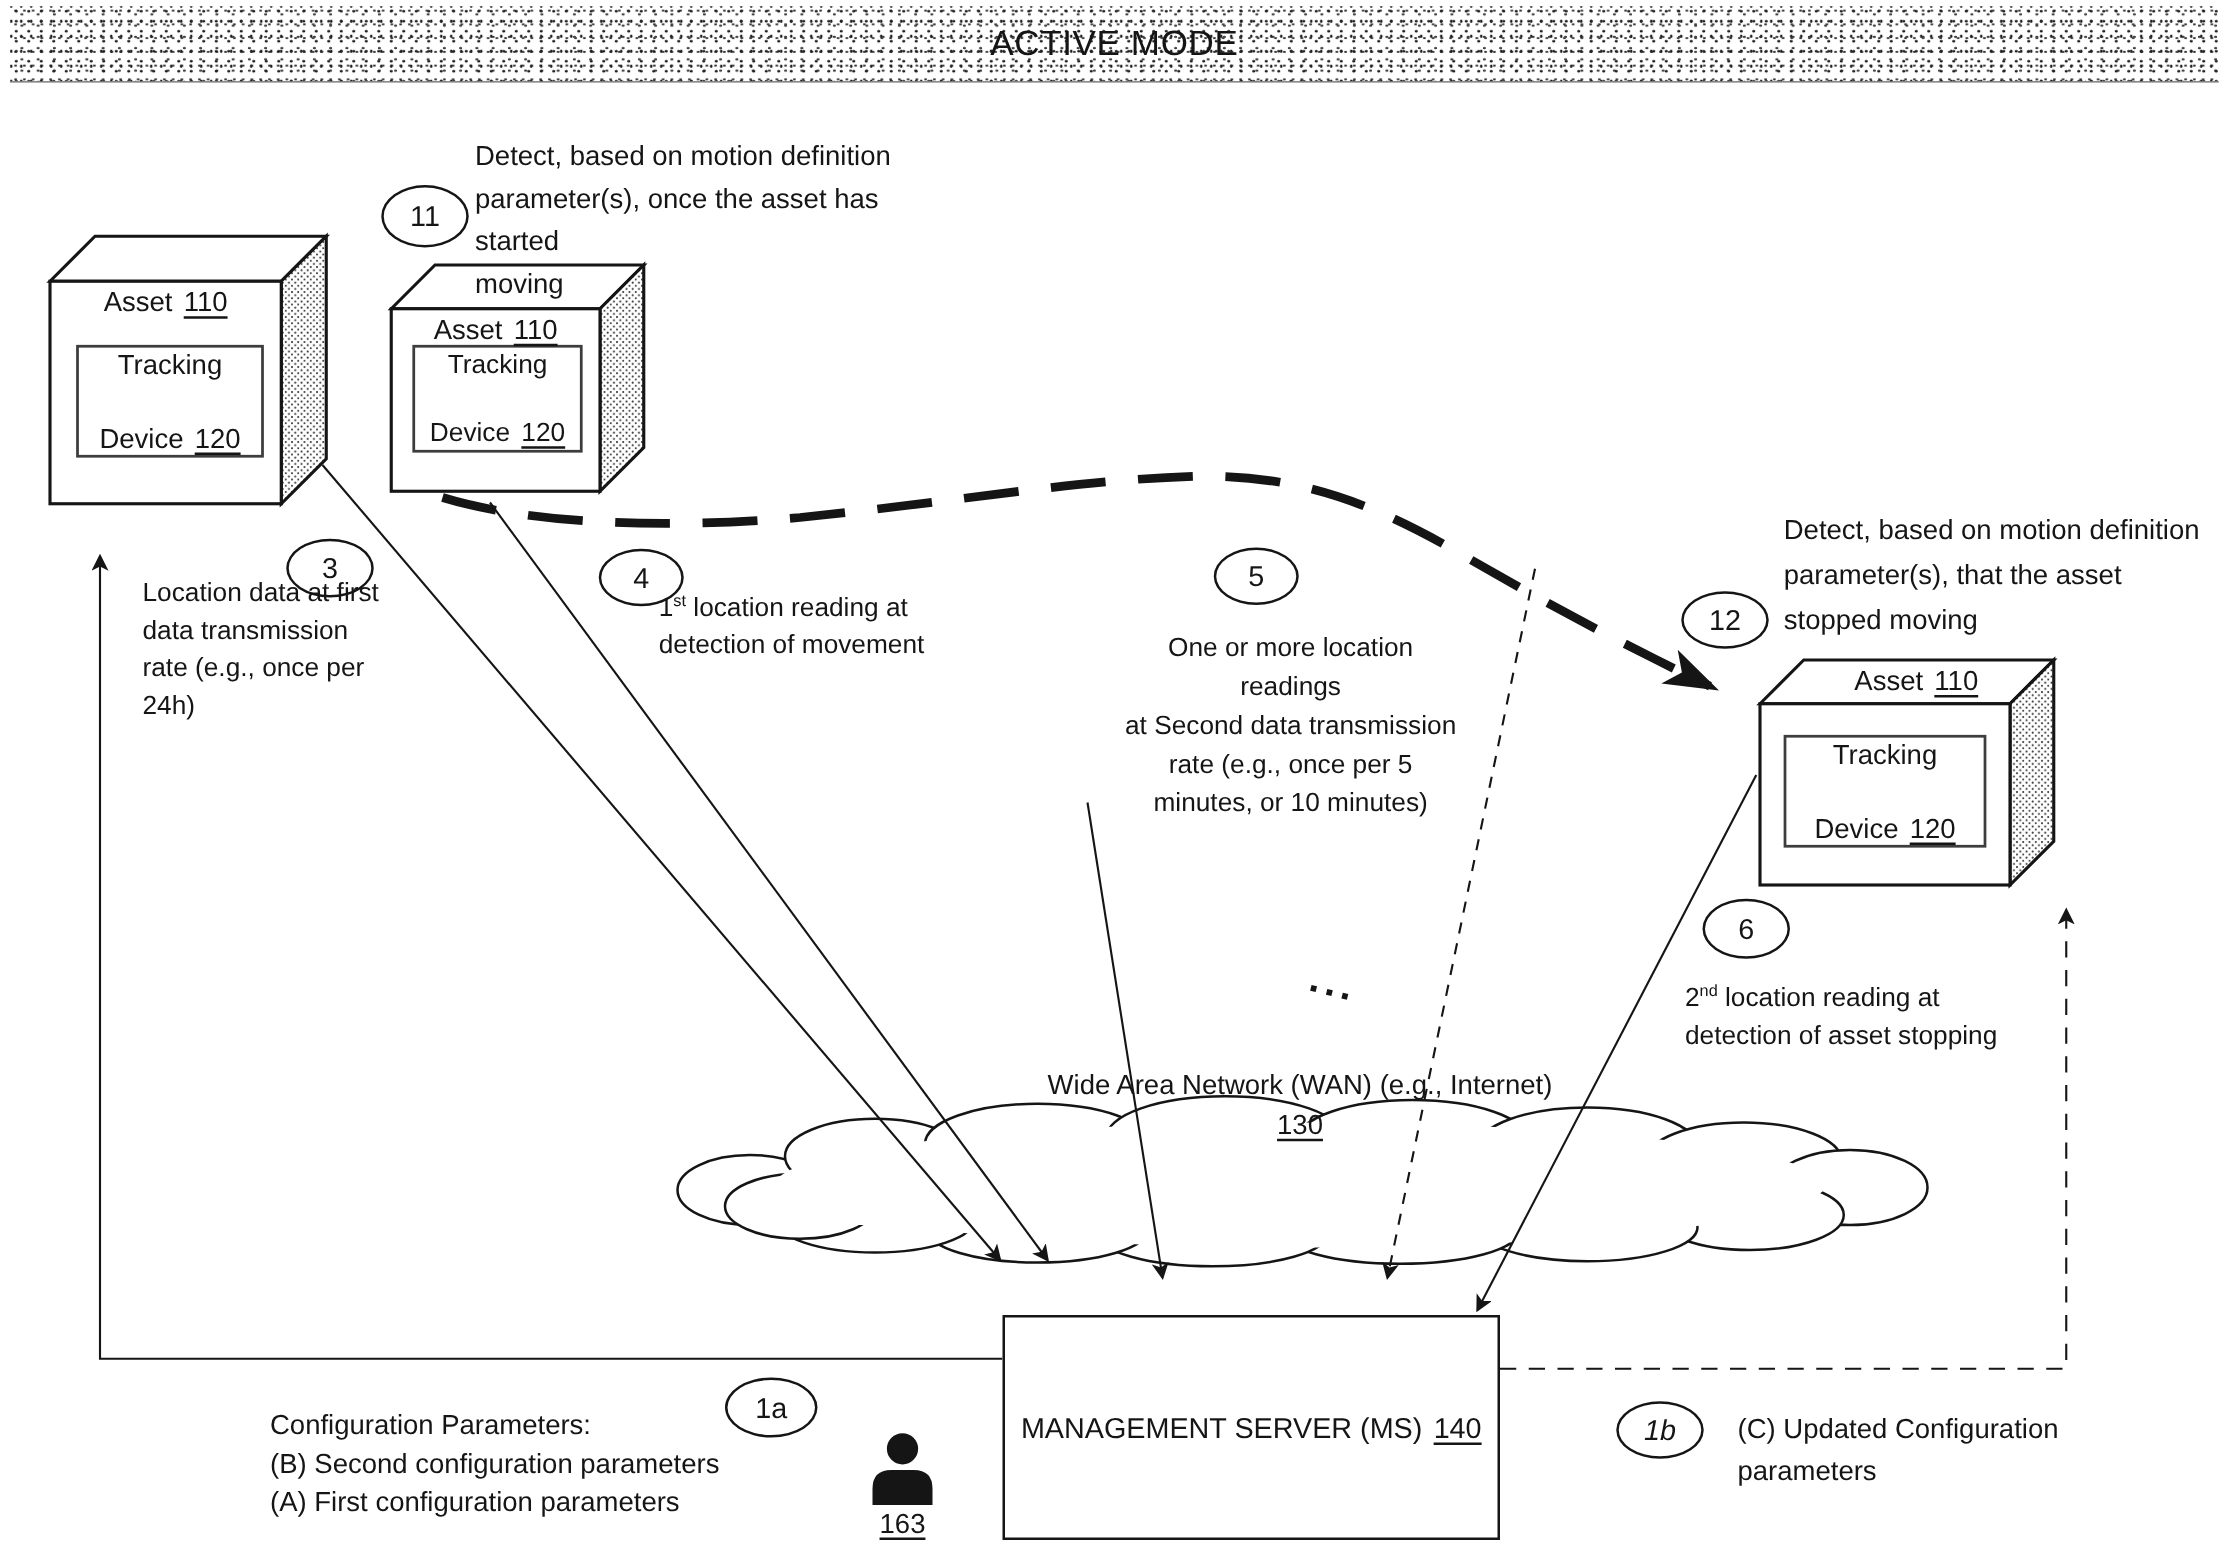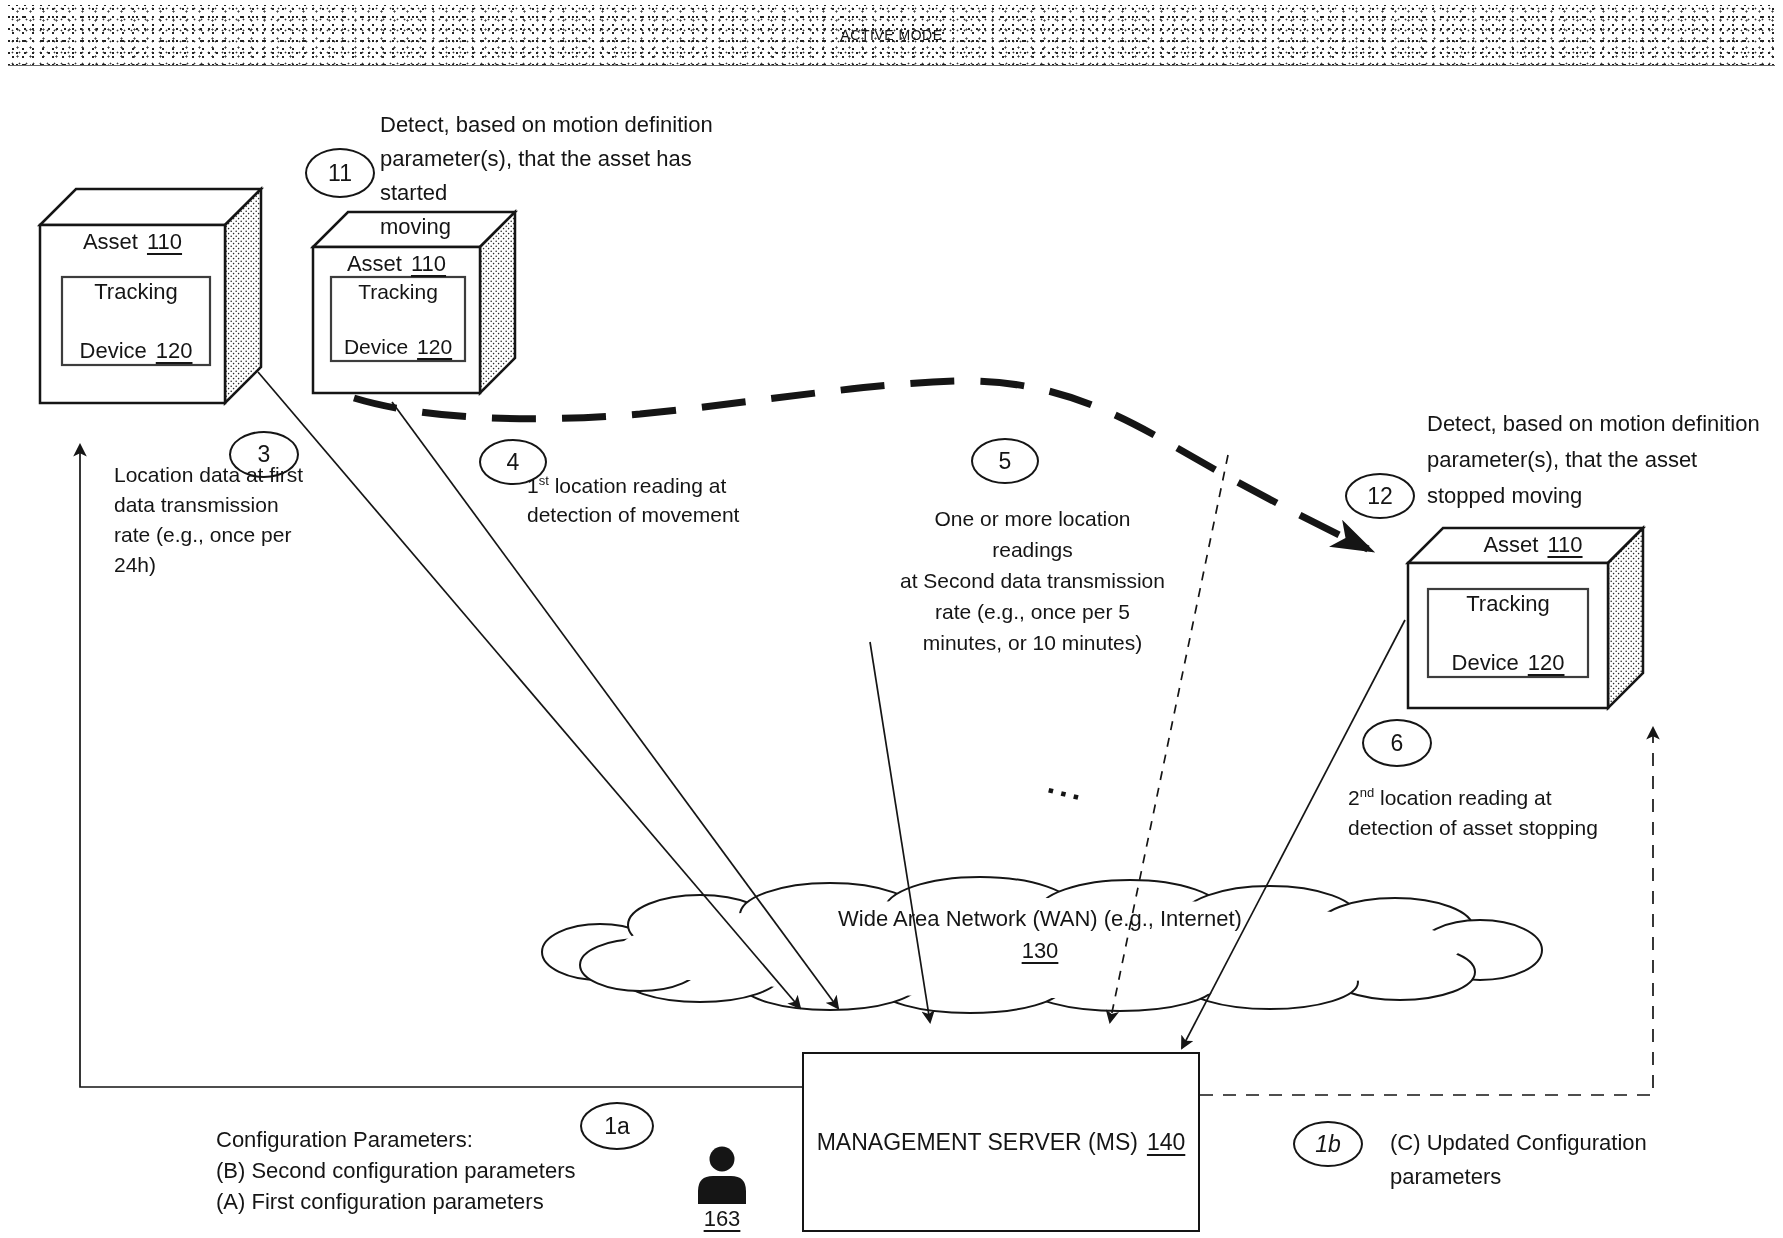--- a/index.html
+++ b/index.html
@@ -23,21 +23,21 @@
     display:flex; align-items:center; justify-content:center;
     border-bottom:1px solid #666;
     background-image:
       radial-gradient(circle, #222 1px, transparent 1.3px),
       radial-gradient(circle, #222 1px, transparent 1.3px),
       radial-gradient(circle, #444 .9px, transparent 1.2px),
       radial-gradient(circle, #333 .8px, transparent 1.1px);
     background-size: 10px 8px, 8px 12px, 13px 9px, 7px 11px;
     background-position: 0 0, 5px 6px, 3px 2px, 1px 9px;
   }
-  .header-title { font-size:14px; letter-spacing:.5px; }
+  .header-title { font-size:28px; letter-spacing:.5px; }
   .server-box {
     position:absolute; z-index:2; box-sizing:border-box;
     left:802px; top:1052px; width:398px; height:180px;
     border:2.5px solid #151515; background:#fff;
     display:flex; flex-direction:row; align-items:center; justify-content:center;
     gap:9px; font-size:23px;
   }
   .devbox {
     position:absolute; z-index:2; display:flex; flex-direction:column;
     align-items:center; justify-content:space-between; font-size:22px; line-height:29px;
@@ -175,21 +175,21 @@
     </div>
   <div class="circle" style="left:580px; top:1102px; width:70px; height:44px;">
       <span>1a</span>
     </div>
   <div class="circle" style="left:1293px; top:1121px; width:66px; height:42px;font-style:italic;">
       <span>1b</span>
     </div>
 
   <div class="txt" style="left:380px; top:108px; width:380px; font-size:22px; line-height:34px;">
     <div>Detect, based on motion definition</div>
-    <div>parameter(s), that the asset has started</div>
+    <div>parameter(s), once the asset has started</div>
     <div>moving</div>
   </div>
 
   <div class="txt" style="left:114px; top:460px; width:240px; font-size:21px; line-height:30px;">
     <div>Location data at first</div>
     <div>data transmission</div>
     <div>rate (e.g., once per</div>
     <div>24h)</div>
   </div>
 
@@ -212,21 +212,21 @@
     <div>stopped moving</div>
   </div>
 
   <div class="txt" style="left:1348px; top:778px; width:310px; font-size:21px; line-height:30px;">
     <div><span>2</span><sup>nd</sup><span> location reading at</span></div>
     <div>detection of asset stopping</div>
   </div>
 
   <span class="ellipsis" style="left:1048px; top:768px;">...</span>
 
-  <div class="txt center" style="left:660px; top:903px; width:760px; font-size:22px; line-height:32px;">
+  <div class="txt center" style="left:660px; top:852px; width:760px; font-size:22px; line-height:32px;">
     <div>Wide Area Network (WAN)  (e.g., Internet)</div>
     <div><span class="u">130</span></div>
   </div>
 
   <div class="server-box">
     <div>MANAGEMENT SERVER (MS)</div>
     <span class="u">140</span>
   </div>
 
   <div class="txt" style="left:216px; top:1124px; width:460px; font-size:22px; line-height:31px;">

